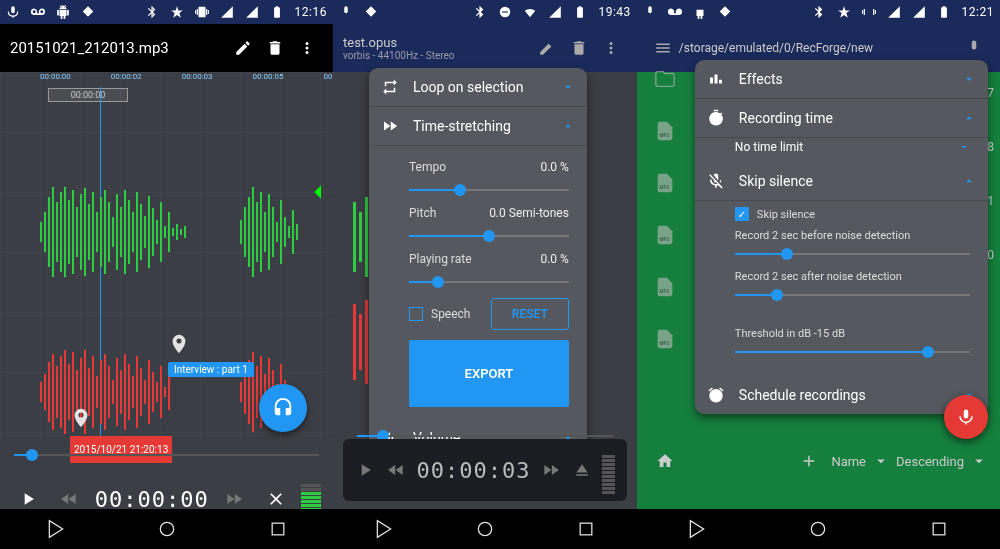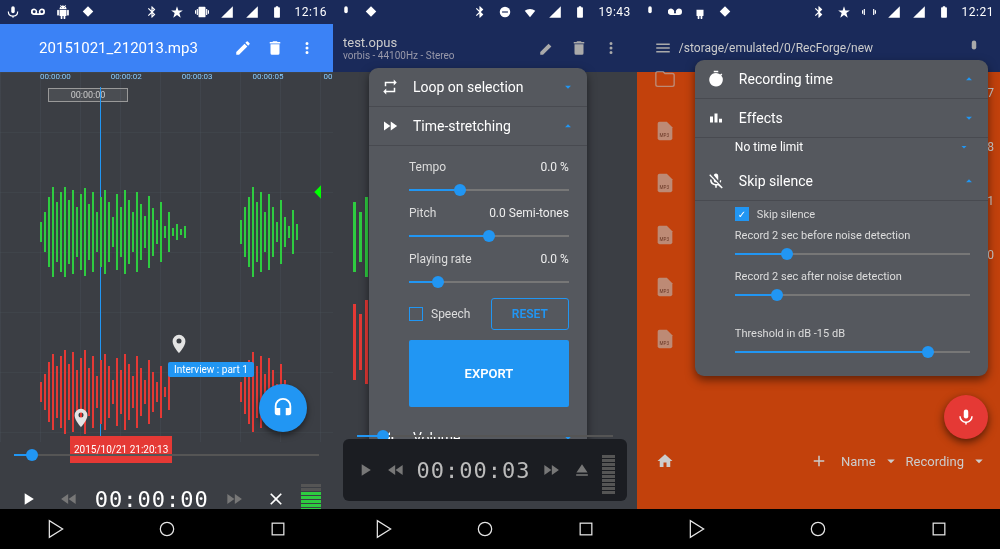--- a/index.html
+++ b/index.html
@@ -1,30 +1,30 @@
 <!DOCTYPE html>
 <html><head>
 <meta charset="utf-8">
 <style>
 * { margin:0; padding:0; box-sizing:border-box; font-family: Roboto, Arial, sans-serif; }
 body { background:#000; width:1000px; height:549px; display:flex; overflow:hidden; }
 .phone { position:relative; height:549px; }
 .p1 { width:333px; background:#3b3e44; }
 .p2 { width:333px; background:#3b3e44; }
-.p3 { width:398px; background:#c2410c; }
+.p3 { width:398px; background:#15803d; }
 
 
 .statusbar { height:24px; background:#1a2a5a; display:flex; align-items:center; justify-content:space-between; padding:0 6px; color:#fff; font-size:12px; }
 .status-icons { display:flex; align-items:center; gap:11px; }
 .status-icons svg { width:14px; height:14px; fill:#fff; }
 .clock { font-size:12px; letter-spacing:0.5px; }
 
 
 .toolbar { height:48px; display:flex; align-items:center; padding:0 10px; color:#fff; }
-.p1 .toolbar { background:#3b82f6;text-align:center; }
+.p1 .toolbar { background:#000000; }
 .p2 .toolbar, .p3 .toolbar { background:#1a2a5a; }
 .toolbar .title { flex:1; font-size:15px; white-space:nowrap; overflow:hidden; }
 .toolbar .sub { font-size:10px; color:#99a; }
 .toolbar .titlebox { flex:1; display:flex; flex-direction:column; }
 .icon-btn { width:32px; height:32px; display:flex; align-items:center; justify-content:center; cursor:pointer; }
 .icon-btn svg { fill:#fff; width:18px; height:18px; }
 .icon-btn.dim svg { fill:#aaa; }
 
 
 .timeline { position:relative; height:370px; background:#3b3e44; }
@@ -676,34 +676,34 @@
   <div class="durcol">
     <span>0:00:17</span>
     <span>0:00:08</span>
     <span>0:00:01</span>
     <span>0:00:20</span>
   </div>
 
   <div class="panel">
     <div class="panel-row">
       <svg viewBox="0 0 24 24">
+          <path d="M4 18h4v-8H4v8zm6 0h4V6h-4v12zm6 0h4v-5h-4v5z"></path>
+        </svg>
+      <span>Effects</span>
+      <div class="caret"><svg viewBox="0 0 24 24">
+            <path d="M7 10l5 5 5-5z"></path>
+          </svg></div>
+    </div>
+    <div class="panel-row">
+      <svg viewBox="0 0 24 24">
           <path d="M15 1H9v2h6V1zm-4 13h2V8h-2v6zm8.03-6.61l1.42-1.42a11 11 0 00-1.41-1.41l-1.42 1.42A9 9 0 1012 22a9 9 0 007.03-14.61z"></path>
         </svg>
       <span>Recording time</span>
       <div class="caret"><svg viewBox="0 0 24 24">
             <path d="M7 14l5-5 5 5z"></path>
-          </svg></div>
-    </div>
-    <div class="panel-row">
-      <svg viewBox="0 0 24 24">
-          <path d="M4 18h4v-8H4v8zm6 0h4V6h-4v12zm6 0h4v-5h-4v5z"></path>
-        </svg>
-      <span>Effects</span>
-      <div class="caret"><svg viewBox="0 0 24 24">
-            <path d="M7 10l5 5 5-5z"></path>
           </svg></div>
     </div>
     <div class="sub-body" style="padding-top:2px;padding-bottom:8px">
       <div style="display:flex;align-items:center">
         <span style="flex:1;color:#fff">No time limit</span>
         <svg width="12" height="12" viewBox="0 0 24 24">
             <path fill="#2196f3" d="M7 10l5 5 5-5z"></path>
           </svg>
       </div>
     </div>
@@ -736,20 +736,29 @@
           </div>
         </div>
       <div style="font-size:11px;margin:24px 0 4px">Threshold in dB -15 dB</div>
       <div class="slider">
           <div class="trk">
             <div class="fl" style="width:82%"></div>
             <div class="th" style="left:82%"></div>
           </div>
         </div>
     </div>
+    <div class="panel-row" style="border-bottom:none">
+      <svg viewBox="0 0 24 24">
+          <path d="M22 5.72l-4.6-3.86-1.29 1.53 4.6 3.86L22 5.72zM7.88 3.39L6.6 1.86 2 5.71l1.29 1.53 4.59-3.85zM12.5 8H11v6l4.75 2.85.75-1.23-4-2.37V8zM12 4a9 9 0 100 18 9 9 0 000-18z"></path>
+        </svg>
+      <span>Schedule recordings</span>
+      <div class="caret"><svg viewBox="0 0 24 24">
+            <path d="M7 10l5 5 5-5z"></path>
+          </svg></div>
+    </div>
   </div>
 
   <div class="record-fab">
     <svg viewBox="0 0 24 24">
         <path d="M12 14a3 3 0 003-3V5a3 3 0 00-6 0v6a3 3 0 003 3z"></path>
         <path d="M19 11a7 7 0 01-14 0H3a9 9 0 008 8.94V22h2v-2.06A9 9 0 0021 11z"></path>
       </svg>
   </div>
 
   <div class="p3-footer-row">
@@ -761,21 +770,21 @@
     <div class="sp"></div>
     <div class="icon-btn">
         <svg viewBox="0 0 24 24">
           <path d="M19 13h-6v6h-2v-6H5v-2h6V5h2v6h6v2z"></path>
         </svg>
       </div>
     <span>Name</span>
     <svg width="10" height="10" viewBox="0 0 24 24">
         <path fill="#ccc" d="M7 10l5 5 5-5z"></path>
       </svg>
-    <span>Recording</span>
+    <span>Descending</span>
     <svg width="10" height="10" viewBox="0 0 24 24">
         <path fill="#ccc" d="M7 10l5 5 5-5z"></path>
       </svg>
   </div>
 
   <div class="navbar">
     <div class="icon-btn">
         <svg viewBox="0 0 24 24">
           <path d="M20 12l-16 10V2z" fill="none" stroke="#fff" stroke-width="1.5"></path>
         </svg>

